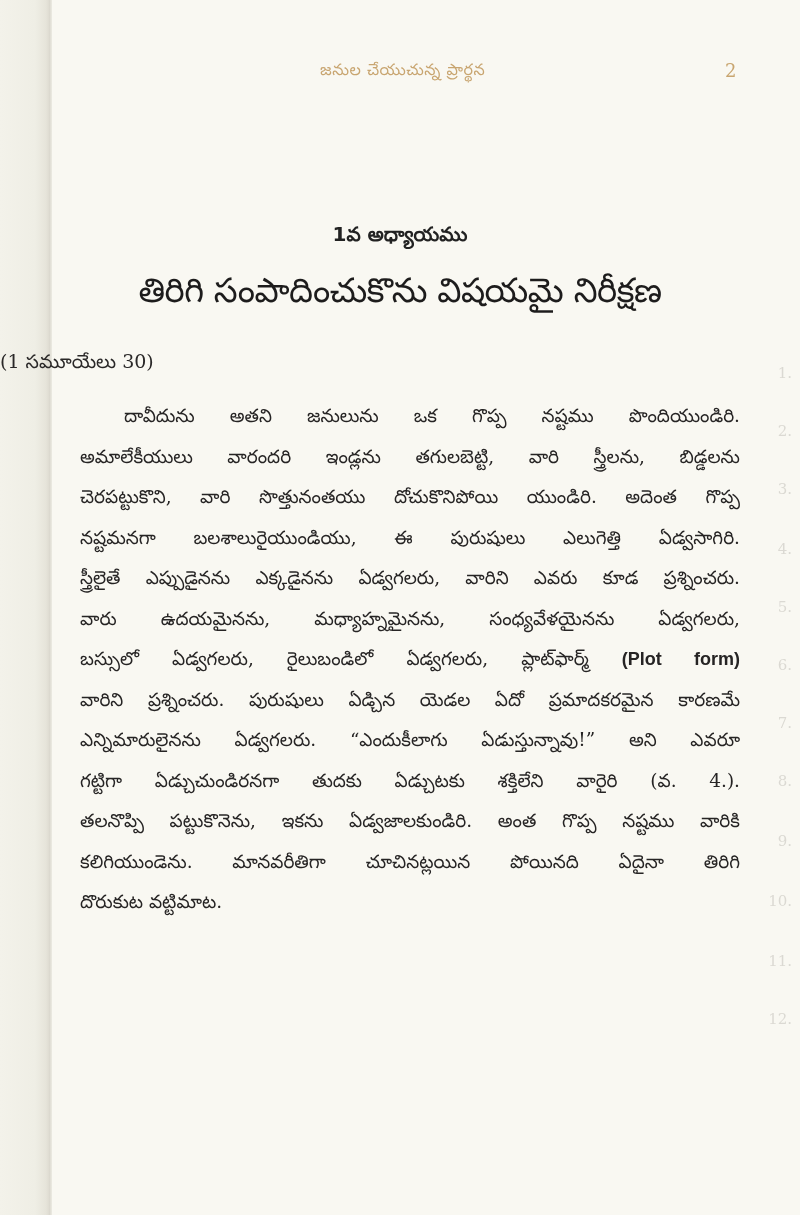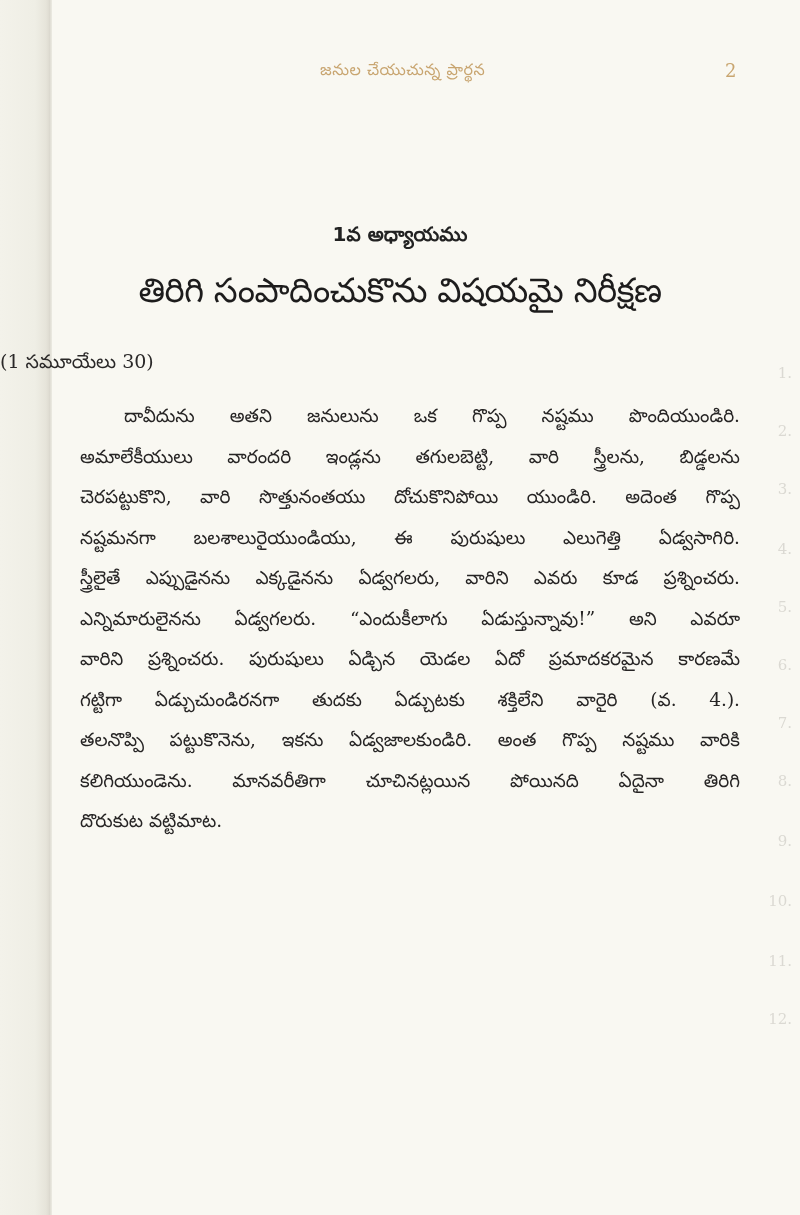--- a/index.html
+++ b/index.html
@@ -140,19 +140,21 @@
 <div class="chapter-label">1వ అధ్యాయము</div>
 <div class="chapter-title">తిరిగి సంపాదించుకొను విషయమై నిరీక్షణ</div>
 <div class="reference">(1 సమూయేలు 30)</div>
 
 <div class="body-text">
   <span class="line first">దావీదును అతని జనులును ఒక గొప్ప నష్టము పొందియుండిరి.</span>
   <span class="line">అమాలేకీయులు వారందరి ఇండ్లను తగులబెట్టి, వారి స్త్రీలను, బిడ్డలను</span>
   <span class="line">చెరపట్టుకొని, వారి సొత్తునంతయు దోచుకొనిపోయి యుండిరి. అదెంత గొప్ప</span>
   <span class="line">నష్టమనగా బలశాలురైయుండియు, ఈ పురుషులు ఎలుగెత్తి ఏడ్వసాగిరి.</span>
   <span class="line">స్త్రీలైతే ఎప్పుడైనను ఎక్కడైనను ఏడ్వగలరు, వారిని ఎవరు కూడ ప్రశ్నించరు.</span>
+  <span class="line">వారు ఉదయమైనను, మధ్యాహ్నమైనను, సంధ్యవేళయైనను ఏడ్వగలరు,</span>
+  <span class="line"><span>బస్సులో ఏడ్వగలరు, రైలుబండిలో ఏడ్వగలరు, ప్లాట్‌ఫార్మ్</span> <span class="english-bold">(Plot form)</span></span>
+  <span class="line">వారిని ప్రశ్నించరు. పురుషులు ఏడ్చిన యెడల ఏదో ప్రమాదకరమైన కారణమే</span>
   <span class="line">ఎన్నిమారులైనను ఏడ్వగలరు. “ఎందుకీలాగు ఏడుస్తున్నావు!” అని ఎవరూ</span>
-  <span class="line">వారిని ప్రశ్నించరు. పురుషులు ఏడ్చిన యెడల ఏదో ప్రమాదకరమైన కారణమే</span>
   <span class="line">గట్టిగా ఏడ్చుచుండిరనగా తుదకు ఏడ్చుటకు శక్తిలేని వారైరి (వ. 4.).</span>
   <span class="line">తలనొప్పి పట్టుకొనెను, ఇకను ఏడ్వజాలకుండిరి. అంత గొప్ప నష్టము వారికి</span>
   <span class="line">కలిగియుండెను. మానవరీతిగా చూచినట్లయిన పోయినది ఏదైనా తిరిగి</span>
   <span class="line last">దొరుకుట వట్టిమాట.</span>
 </div>
 
 </body></html>

